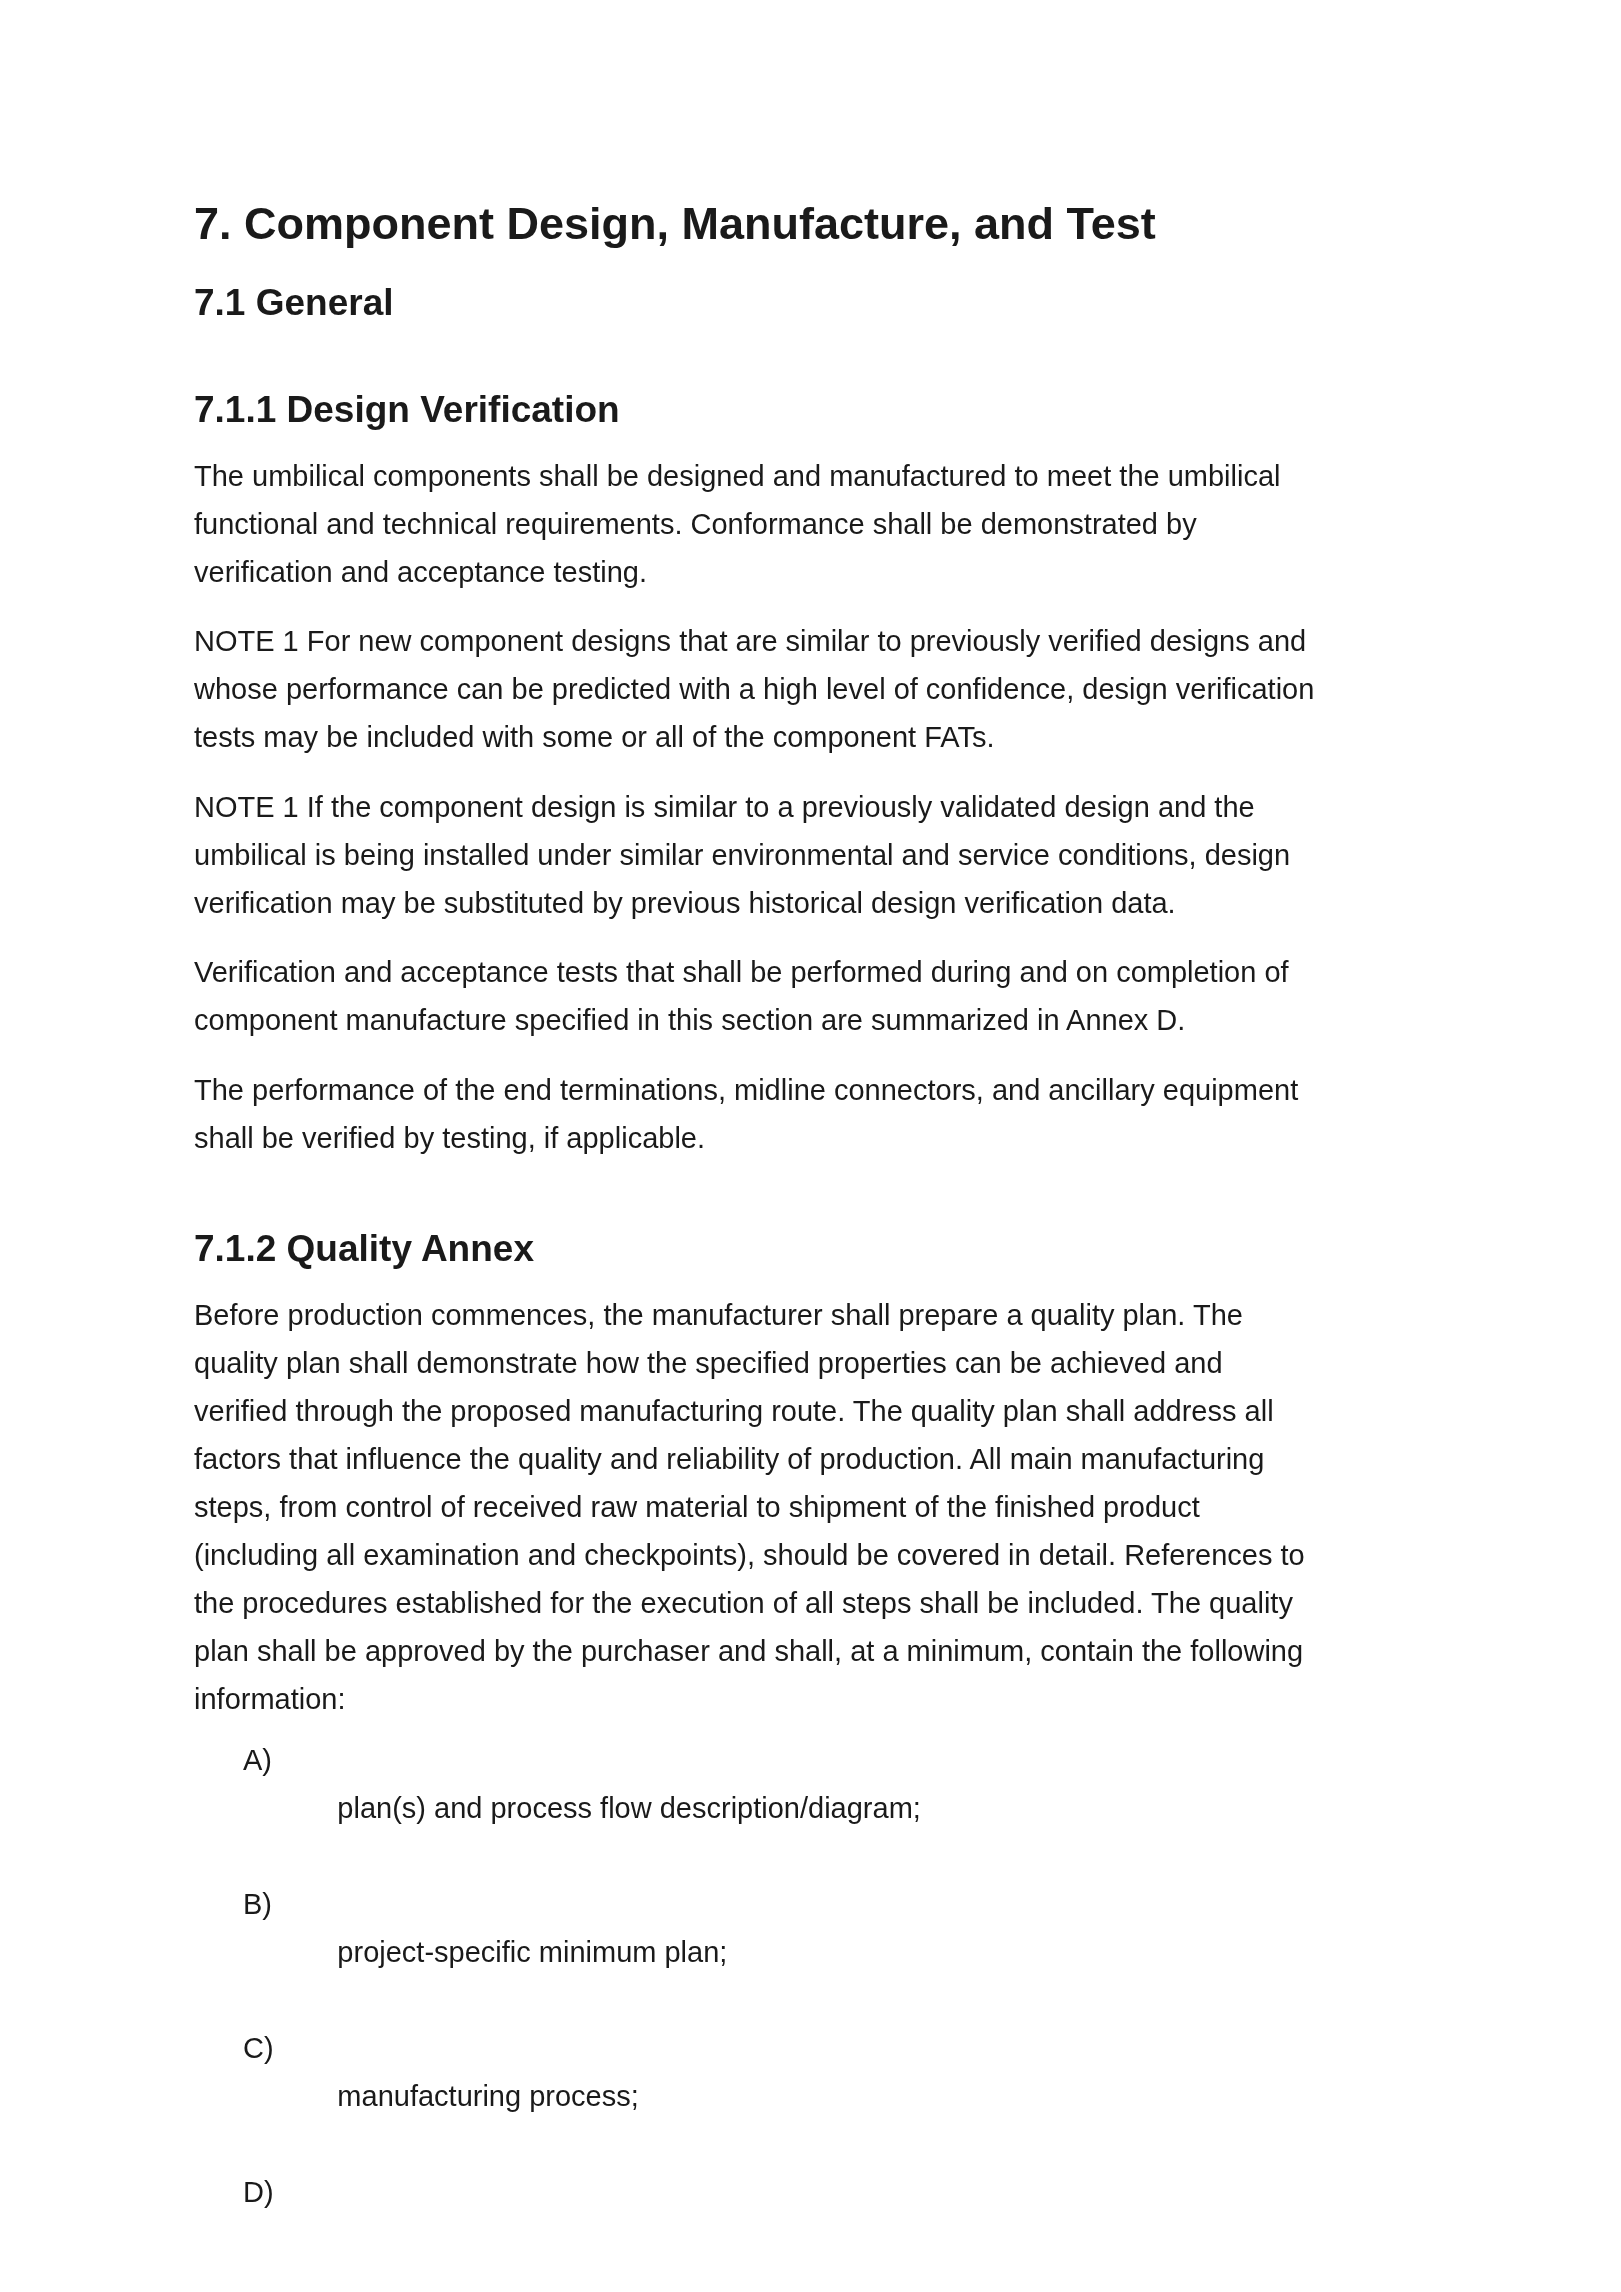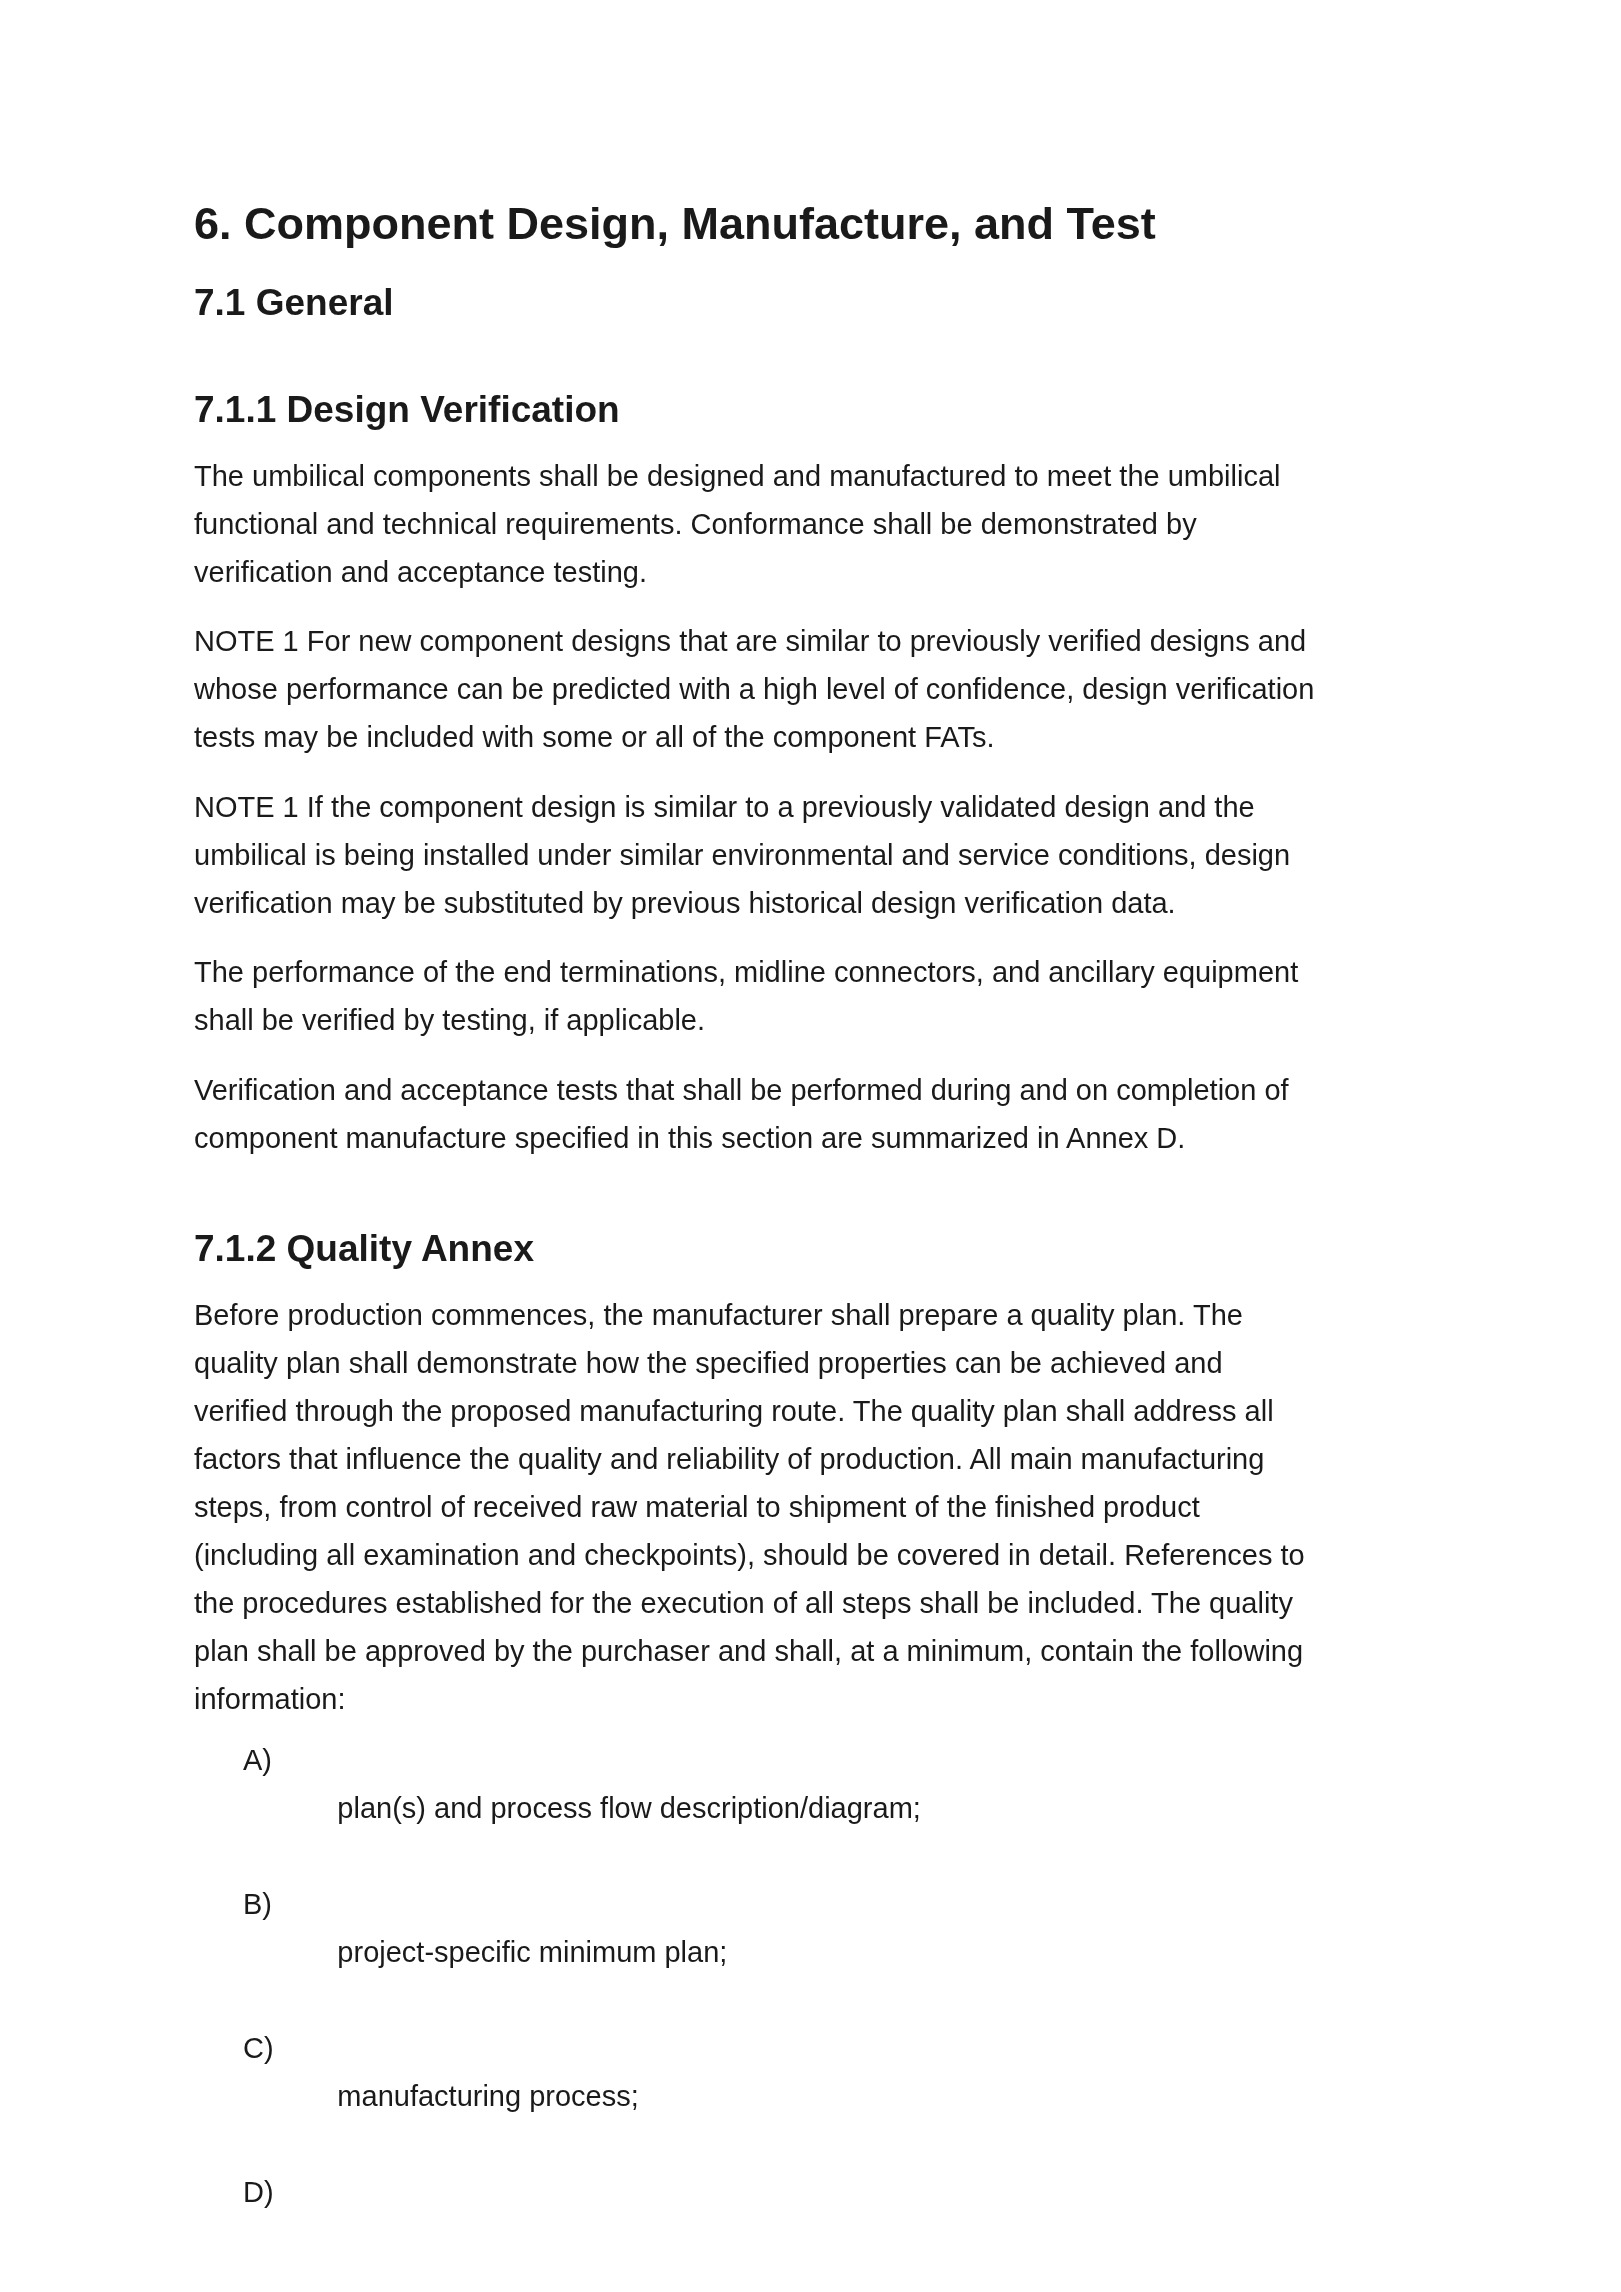--- a/index.html
+++ b/index.html
@@ -62,43 +62,43 @@
     position: absolute;
     left: 49px;
     top: 0;
   }
 </style>
 </head>
 <body>
 
 <div class="page">
 
-  <h1 class="h1">6. Component Design, Manufacture, and Test</h1>
+  <h1 class="h1">7. Component Design, Manufacture, and Test</h1>
 
   <h2 class="h2">7.1 General</h2>
 
   <h3 class="h3">7.1.1 Design Verification</h3>
 
   <p class="body">The umbilical components shall be designed and manufactured to meet the umbilical
 functional and technical requirements. Conformance shall be demonstrated by
 verification and acceptance testing.</p>
 
   <p class="body">NOTE 1 For new component designs that are similar to previously verified designs and
 whose performance can be predicted with a high level of confidence, design verification
 tests may be included with some or all of the component FATs.</p>
 
   <p class="body">NOTE 1 If the component design is similar to a previously validated design and the
 umbilical is being installed under similar environmental and service conditions, design
 verification may be substituted by previous historical design verification data.</p>
 
+  <p class="body">Verification and acceptance tests that shall be performed during and on completion of
+component manufacture specified in this section are summarized in Annex D.</p>
+
   <p class="body">The performance of the end terminations, midline connectors, and ancillary equipment
 shall be verified by testing, if applicable.</p>
-
-  <p class="body">Verification and acceptance tests that shall be performed during and on completion of
-component manufacture specified in this section are summarized in Annex D.</p>
 
   <h3 class="h3">7.1.2 Quality Annex</h3>
 
   <p class="body">Before production commences, the manufacturer shall prepare a quality plan. The
 quality plan shall demonstrate how the specified properties can be achieved and
 verified through the proposed manufacturing route. The quality plan shall address all
 factors that influence the quality and reliability of production. All main manufacturing
 steps, from control of received raw material to shipment of the finished product
 (including all examination and checkpoints), should be covered in detail. References to
 the procedures established for the execution of all steps shall be included. The quality

